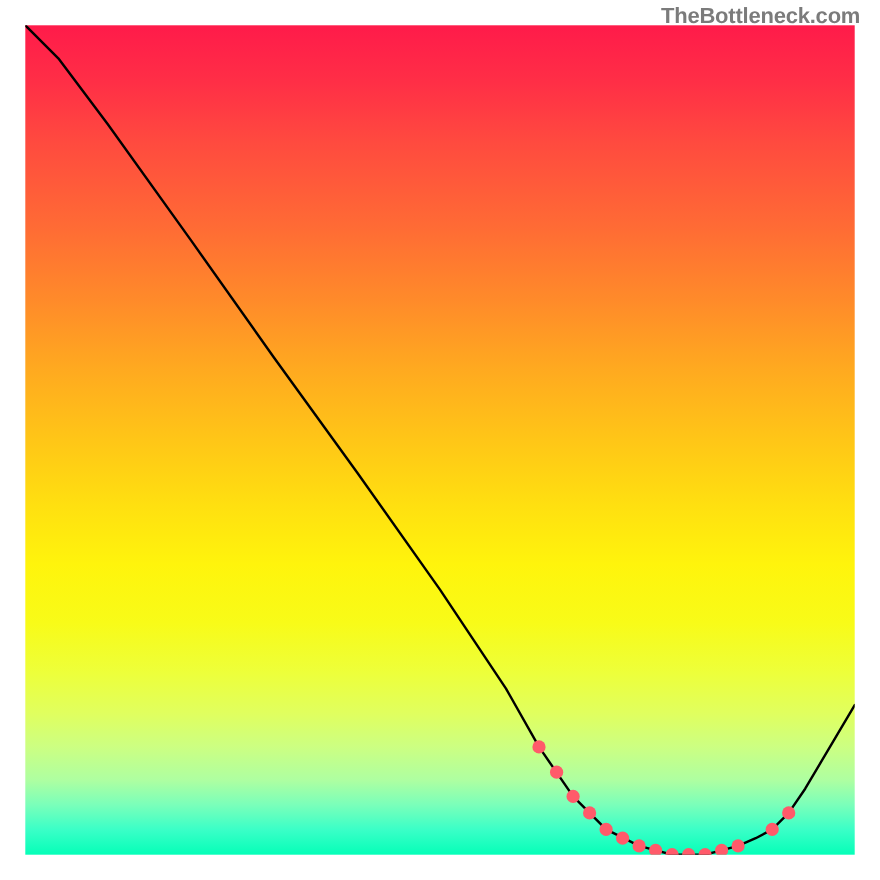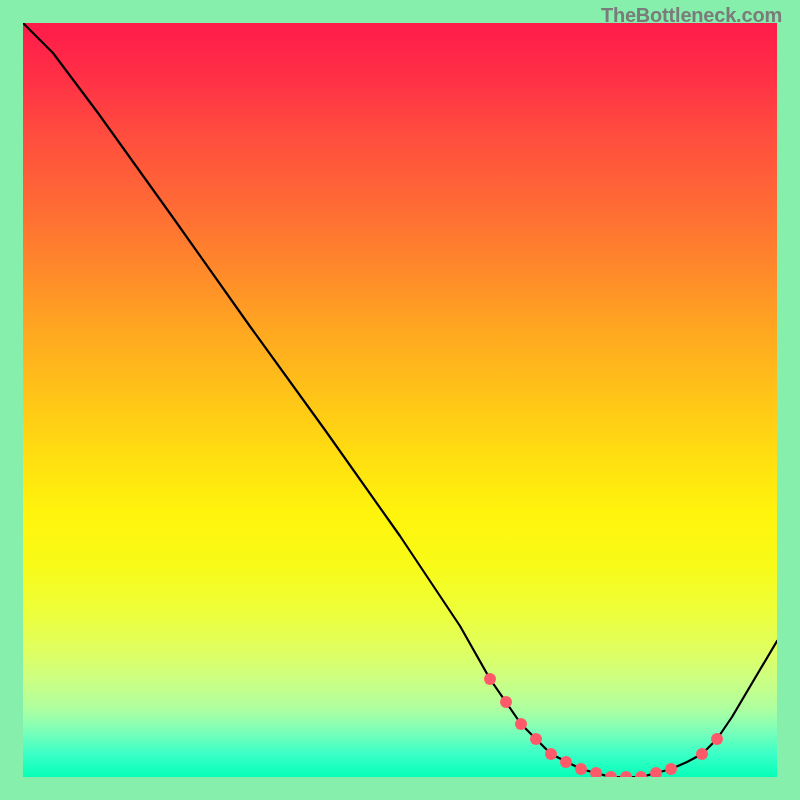--- a/index.html
+++ b/index.html
@@ -8,21 +8,21 @@
     width: 800px;
     height: 800px;
     background: #000;
     overflow: hidden;
     font-family: Arial, Helvetica, sans-serif;
   }
   .frame {
     position: relative;
     width: 800px;
     height: 800px;
-    background: #86efac;
+    background: #ffffff;
     text-align: right;
   }
   .plot-area {
     position: absolute;
     left: 23px;
     top: 23px;
     width: 754px;
     height: 754px;
     background: linear-gradient(to bottom,
       #ff1b4a 0%,

